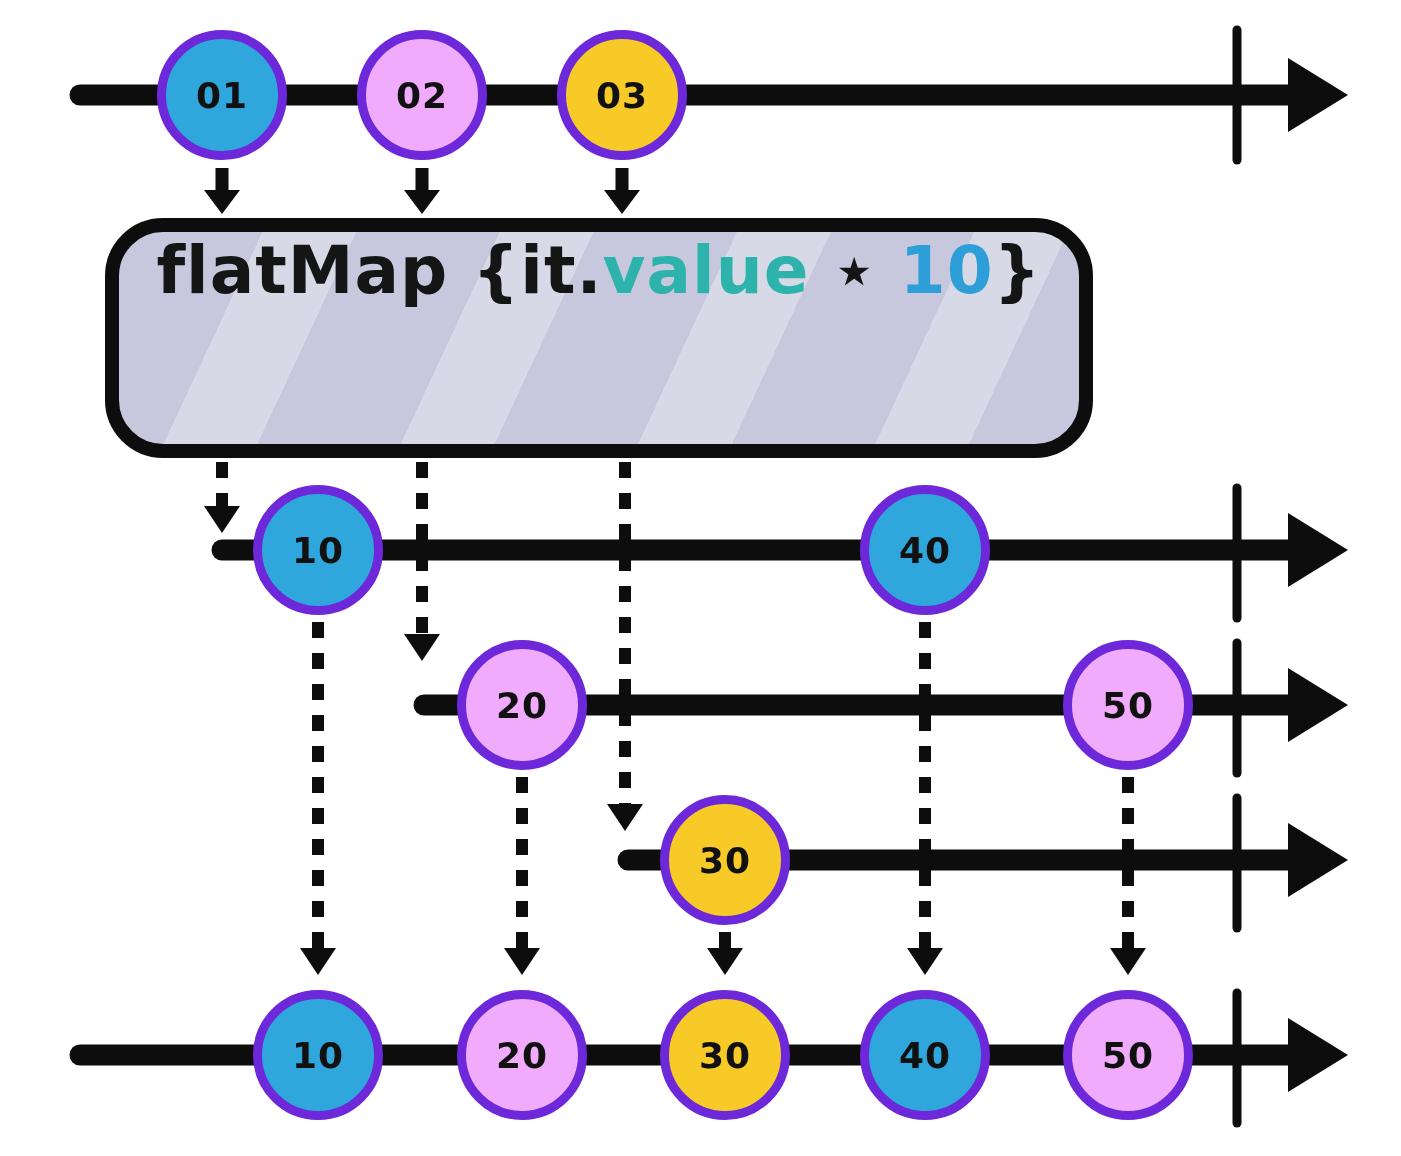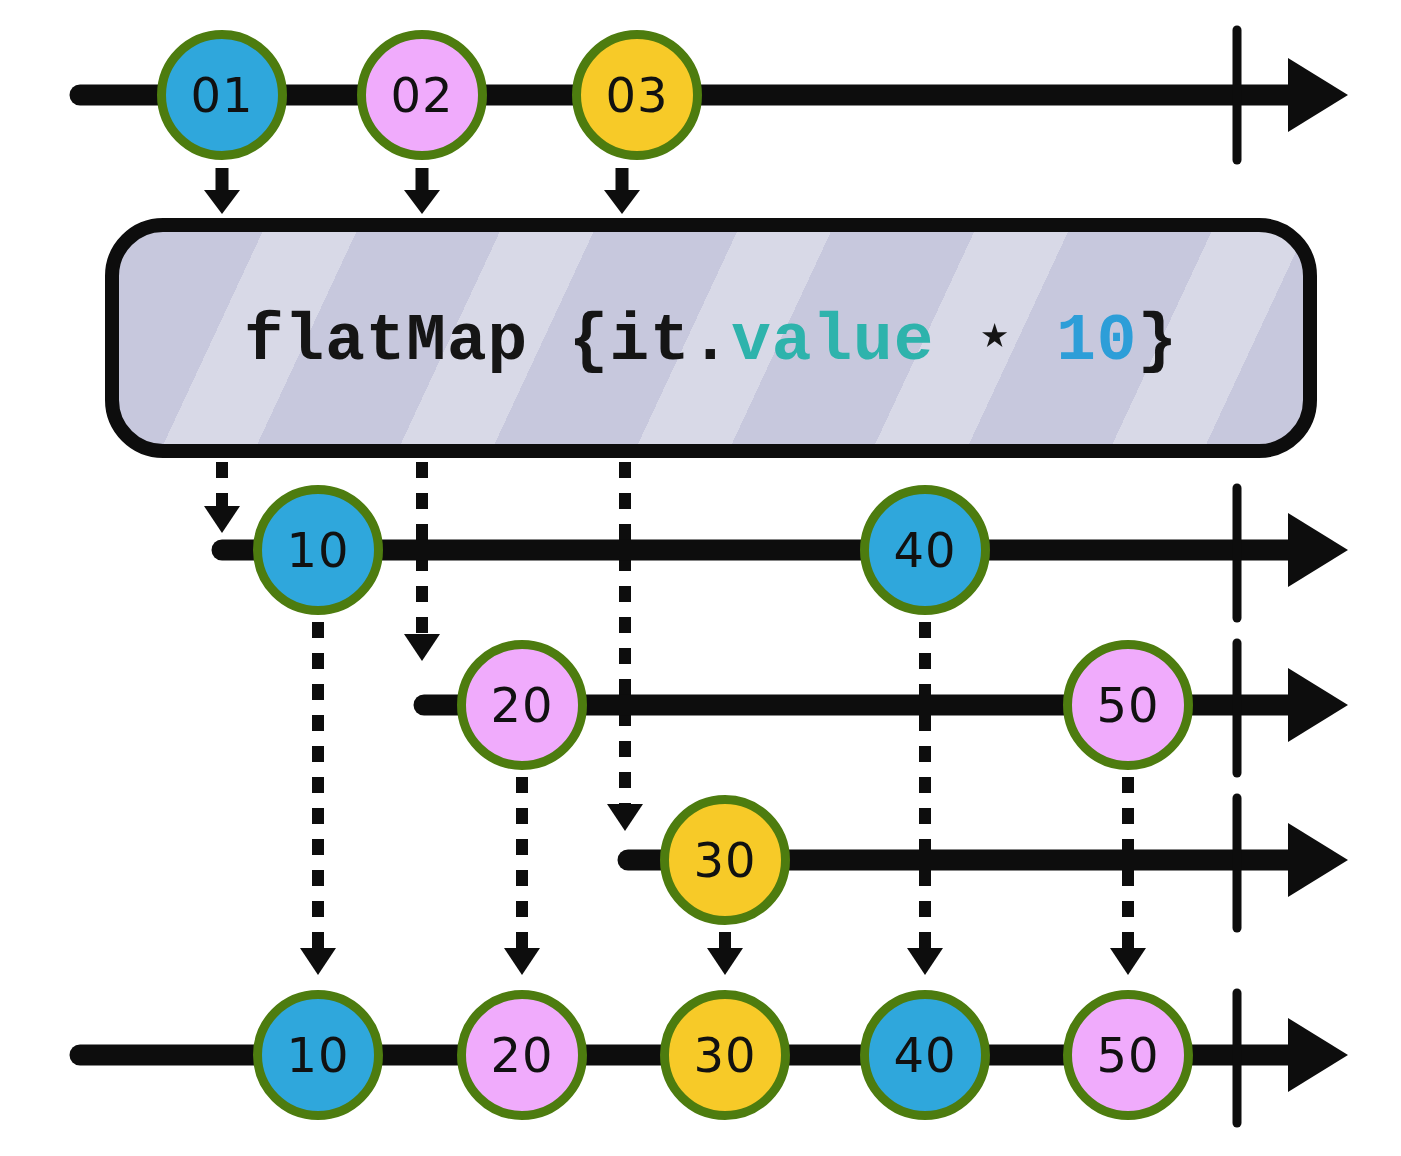--- a/index.html
+++ b/index.html
@@ -8,41 +8,41 @@
     width:1401px;
     height:1156px;
     background:#ffffff;
     font-family:"DejaVu Sans", sans-serif;
     overflow:hidden;
   }
   #lines{position:absolute;left:0;top:0;width:1401px;height:1156px;}
   .marble{
     position:absolute;
     width:130px;height:130px;
-    border:9px solid #4d7c0f;
+    border:9px solid #6d28d9;
     border-radius:50%;
     box-sizing:border-box;
     display:flex;align-items:center;justify-content:center;
-    font-size:48px;font-weight:normal;color:#111111;
+    font-size:36px;font-weight:bold;color:#111111;
     letter-spacing:1px;
   }
   .m-blue{background:#2fa7dc;}
   .m-green{background:#f0abfc;}
   .m-yellow{background:#f7ca28;}
   #op-box{
     position:absolute;
     left:105px;top:218px;
-    width:1212px;height:240px;
+    width:988px;height:240px;
     box-sizing:border-box;
     border:14px solid #0d0d0d;
     border-radius:58px;
     background:repeating-linear-gradient(115deg,
       #c7c8dd 0px, #c7c8dd 130px,
       #d8d9e7 130px, #d8d9e7 215px);
-    display:flex;align-items:center;justify-content:center;font-family:Liberation Mono, monospace;
+    display:flex;align-items:flex-start;justify-content:center;
   }
   #op-text{
     font-size:66px;
     font-weight:bold;
     white-space:pre;
     letter-spacing:1px;
   }
   .op-black{color:#151515;}
   .op-teal{color:#2eb3ac;}
   .op-blue{color:#2d9ed8;}
@@ -115,21 +115,21 @@
       <line x1="1237" y1="993" x2="1237" y2="1123" stroke-width="9" stroke-linecap="round"></line>
     </g>
   </svg>
 
   <div id="op-box">
     <div id="op-text"><span class="op-black">flatMap {it.</span><span class="op-teal">value</span><span class="op-black"> ⋆ </span><span class="op-blue">10</span><span class="op-black">}</span></div>
   </div>
 
   <div class="marble m-blue" style="left:157px;top:30px;">01</div>
   <div class="marble m-green" style="left:357px;top:30px;">02</div>
-  <div class="marble m-yellow" style="left:572px;top:30px;">03</div>
+  <div class="marble m-yellow" style="left:557px;top:30px;">03</div>
 
   <div class="marble m-blue" style="left:253px;top:485px;">10</div>
   <div class="marble m-blue" style="left:860px;top:485px;">40</div>
 
   <div class="marble m-green" style="left:457px;top:640px;">20</div>
   <div class="marble m-green" style="left:1063px;top:640px;">50</div>
 
   <div class="marble m-yellow" style="left:660px;top:795px;">30</div>
 
   <div class="marble m-blue" style="left:253px;top:990px;">10</div>

